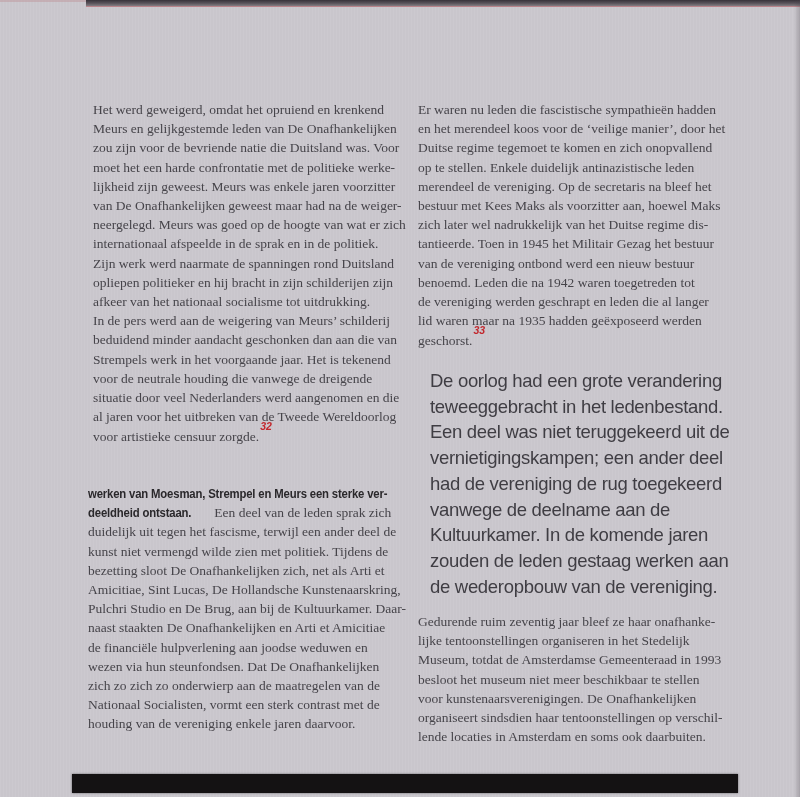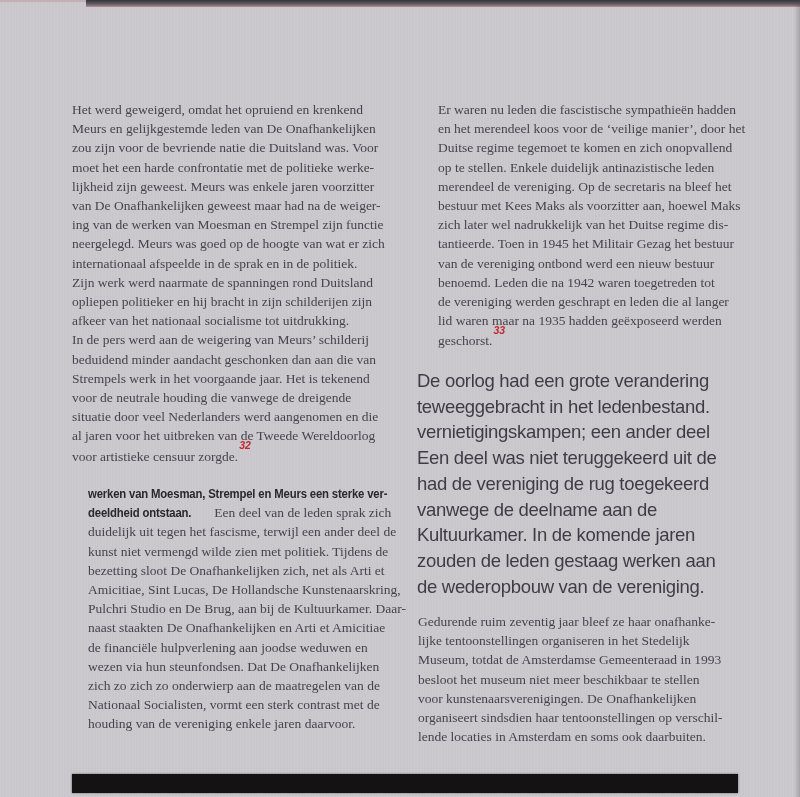--- a/index.html
+++ b/index.html
@@ -19,44 +19,43 @@
   .bottom-bar{position:absolute; left:72px; top:774px; width:666px; height:19px;
     background:var(--bottombar); box-shadow:0 0 2px rgba(0,0,0,.5);}
   .edge-right{position:absolute; right:0; top:0; width:6px; height:100%;
     background:linear-gradient(90deg, rgba(70,64,72,0) 0%, rgba(70,64,72,.28) 100%);}
   .block{position:absolute;}
   .body-line{font:13.5px/19.2px "Liberation Serif", serif; color:var(--ink); white-space:nowrap;}
   .lead-bold{display:inline-block; transform:scaleX(.84); transform-origin:0 50%;
     font:bold 13.5px/19.2px "Liberation Sans", sans-serif; letter-spacing:-.2px;
     color:var(--bold-ink); white-space:nowrap;}
   .quote-line{font:18.5px/25.7px "Liberation Sans", sans-serif; letter-spacing:-.3px;
-    color:var(--quote-ink); white-space:nowrap;}
+    color:var(--quote-ink); white-space:nowrap;margin-left:13px;}
   .note{font:italic bold 10.5px/10px "Liberation Sans", sans-serif; color:var(--accent);
     position:relative; top:-5.5px; margin-left:1px;}
-  #lp1{left:72px; top:100px; width:324px;}
+  #lp1{left:93px; top:100px; width:324px;}
   #lp2{left:88px; top:484px; width:324px;}
-  #rp1{left:418px; top:100px; width:332px;margin-left:20px;}
+  #rp1{left:418px; top:100px; width:332px;}
   #rquote{left:417px; top:368px; width:336px;}
   #rp3{left:418px; top:612px; width:332px;}
 </style>
 </head>
 <body>
 
 <div class="page">
   <div class="top-hairline"></div>
   <div class="top-bar"></div>
 
   <div class="block" id="lp1">
       <div class="body-line">Het werd geweigerd, omdat het opruiend en krenkend</div>
       <div class="body-line">Meurs en gelijkgestemde leden van De Onafhankelijken</div>
       <div class="body-line">zou zijn voor de bevriende natie die Duitsland was. Voor</div>
       <div class="body-line">moet het een harde confrontatie met de politieke werke-</div>
       <div class="body-line">lijkheid zijn geweest. Meurs was enkele jaren voorzitter</div>
       <div class="body-line">van De Onafhankelijken geweest maar had na de weiger-</div>
-      <div class="body-line">ing van de werken van Moesman en Strempel zijn functie</div>
       <div class="body-line">neergelegd. Meurs was goed op de hoogte van wat er zich</div>
       <div class="body-line">internationaal afspeelde in de sprak en in de politiek.</div>
       <div class="body-line">Zijn werk werd naarmate de spanningen rond Duitsland</div>
       <div class="body-line">opliepen politieker en hij bracht in zijn schilderijen zijn</div>
       <div class="body-line">afkeer van het nationaal socialisme tot uitdrukking.</div>
       <div class="body-line">In de pers werd aan de weigering van Meurs’ schilderij</div>
       <div class="body-line">beduidend minder aandacht geschonken dan aan die van</div>
       <div class="body-line">Strempels werk in het voorgaande jaar. Het is tekenend</div>
       <div class="body-line">voor de neutrale houding die vanwege de dreigende</div>
       <div class="body-line">situatie door veel Nederlanders werd aangenomen en die</div>
@@ -90,22 +89,22 @@
       <div class="body-line">tantieerde. Toen in 1945 het Militair Gezag het bestuur</div>
       <div class="body-line">van de vereniging ontbond werd een nieuw bestuur</div>
       <div class="body-line">benoemd. Leden die na 1942 waren toegetreden tot</div>
       <div class="body-line">de vereniging werden geschrapt en leden die al langer</div>
       <div class="body-line">lid waren maar na 1935 hadden geëxposeerd werden</div>
       <div class="body-line">geschorst.<sup class="note">33</sup></div>
     </div>
   <div class="block" id="rquote">
       <div class="quote-line">De oorlog had een grote verandering</div>
       <div class="quote-line">teweeggebracht in het ledenbestand.</div>
+      <div class="quote-line">Een deel was niet teruggekeerd uit de</div>
       <div class="quote-line">vernietigingskampen; een ander deel</div>
-      <div class="quote-line">Een deel was niet teruggekeerd uit de</div>
       <div class="quote-line">had de vereniging de rug toegekeerd</div>
       <div class="quote-line">vanwege de deelname aan de</div>
       <div class="quote-line">Kultuurkamer. In de komende jaren</div>
       <div class="quote-line">zouden de leden gestaag werken aan</div>
       <div class="quote-line">de wederopbouw van de vereniging.</div>
     </div>
   <div class="block" id="rp3">
       <div class="body-line">Gedurende ruim zeventig jaar bleef ze haar onafhanke-</div>
       <div class="body-line">lijke tentoonstellingen organiseren in het Stedelijk</div>
       <div class="body-line">Museum, totdat de Amsterdamse Gemeenteraad in 1993</div>

